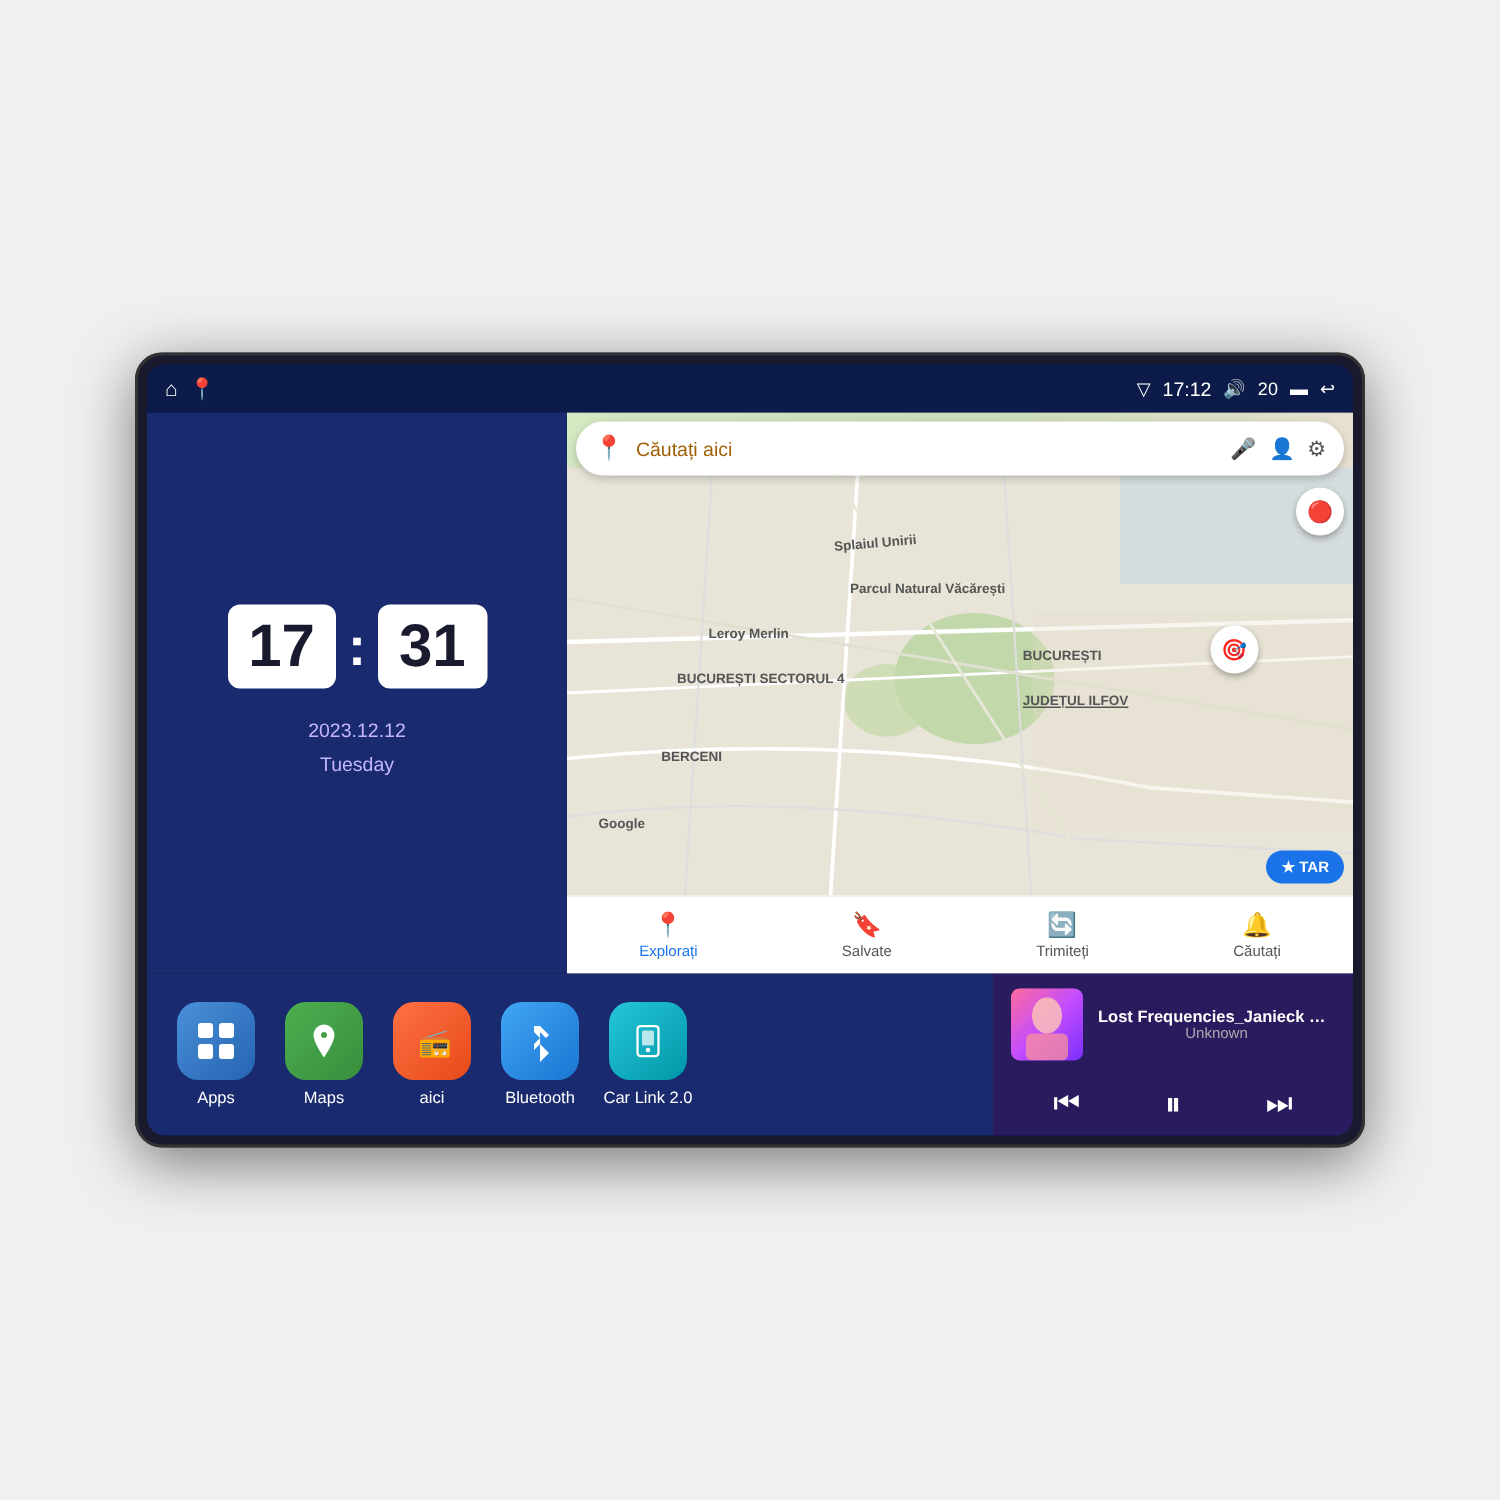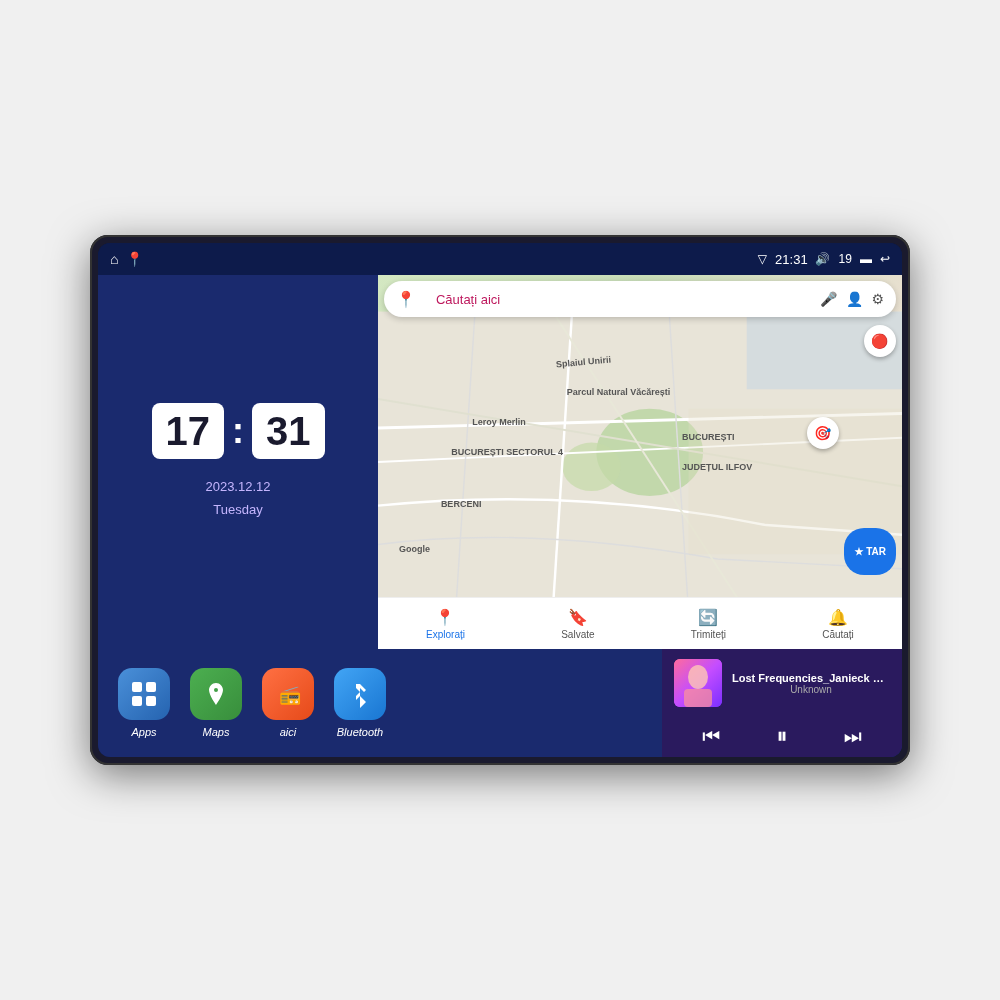--- a/index.html
+++ b/index.html
@@ -158,23 +158,22 @@
       z-index: 10;
     }
 
     .map-pin-icon {
       color: #e84040;
       font-size: 16px;
     }
 
     .map-search-text {
       flex: 1;
-      color: #be185d;
+      color: #a16207;
       font-size: 13px;
-      margin-left: 12px;
     }
 
     .map-search-actions {
       display: flex;
       gap: 8px;
       align-items: center;
     }
 
     .map-search-actions span {
       font-size: 14px;
@@ -258,21 +257,20 @@
       display: flex;
       align-items: center;
       justify-content: center;
       font-size: 24px;
     }
 
     .app-label {
       color: white;
       font-size: 11px;
       text-align: center;
-      font-style: italic;
     }
 
     .apps-icon-bg { background: linear-gradient(135deg, #4a90d9, #2563b0); }
     .maps-icon-bg { background: linear-gradient(135deg, #4caf50, #388e3c); }
     .radio-icon-bg { background: linear-gradient(135deg, #ff7043, #e64a19); }
     .bluetooth-icon-bg { background: linear-gradient(135deg, #42a5f5, #1976d2); }
     .carlink-icon-bg { background: linear-gradient(135deg, #26c6da, #0097a7); }
 
     
     .music-player {
@@ -358,23 +356,23 @@
 <div class="device-outer">
   <div class="device-screen">
 
     <div class="status-bar">
       <div class="status-left">
         <span class="status-icon">⌂</span>
         <span class="status-icon">📍</span>
       </div>
       <div class="status-right">
         <span>▽</span>
-        <span class="status-time">21:31</span>
+        <span class="status-time">17:12</span>
         <span>🔊</span>
-        <span>19</span>
+        <span>20</span>
         <span>▬</span>
         <span style="cursor:pointer;">↩</span>
       </div>
     </div>
 
     <div class="main-content">
 
       <div class="left-panel">
         <div class="clock-display">
           <div class="clock-block">17</div>
@@ -408,21 +406,21 @@
             <line x1="0" y1="90" x2="540" y2="180" stroke="#e0e0d0" stroke-width="2"></line>
             <line x1="180" y1="0" x2="380" y2="310" stroke="#e8e8d8" stroke-width="2"></line>
 
             <rect x="380" y="0" width="160" height="80" fill="#b8d0e8" opacity="0.4"></rect>
 
             <rect x="320" y="100" width="220" height="150" fill="#e4dfc8" opacity="0.3"></rect>
           </svg>
 
           <div class="map-label" style="top:8%; left:63%;">TRAPEZULUI</div>
           <div class="map-label" style="top:42%; left:58%;">BUCUREȘTI</div>
-          <div class="map-label" style="top:50%; left:58%;">JUDEȚUL ILFOV</div>
+          <div class="map-label" style="top:50%; left:58%;text-decoration:underline;">JUDEȚUL ILFOV</div>
           <div class="map-label" style="top:30%; left:36%;">Parcul Natural Văcărești</div>
           <div class="map-label" style="top:38%; left:18%;">Leroy Merlin</div>
           <div class="map-label" style="top:46%; left:14%;">BUCUREȘTI SECTORUL 4</div>
           <div class="map-label" style="top:60%; left:12%;">BERCENI</div>
           <div class="map-label" style="top:72%; left:4%;">Google</div>
           <div class="map-label" style="top:22%; left:34%; transform:rotate(-5deg);">Splaiul Unirii</div>
 
           <div class="map-search-bar">
             <span class="map-pin-icon">📍</span>
             <span class="map-search-text">Căutați aici</span>
@@ -430,21 +428,21 @@
               <span>🎤</span>
               <span>👤</span>
               <span>⚙</span>
             </div>
           </div>
 
           <div style="position:absolute; top:38%; right:12%; z-index:10;">
             <div style="width:32px;height:32px;background:white;border-radius:50%;display:flex;align-items:center;justify-content:center;box-shadow:0 2px 4px rgba(0,0,0,0.3);font-size:14px;">🎯</div>
           </div>
 
-          <div class="map-navigate-btn" style="position:absolute;right:6px;bottom:74px;z-index:10;background:#1a73e8;color:white;border-radius:20px;padding:18px 10px;font-size:10px;font-weight:bold;">★ TAR</div>
+          <div class="map-navigate-btn" style="position:absolute;right:6px;bottom:60px;z-index:10;background:#1a73e8;color:white;border-radius:20px;padding:5px 10px;font-size:10px;font-weight:bold;">★ TAR</div>
 
           <div style="position:absolute;right:6px;top:50px;z-index:10;">
             <div style="width:32px;height:32px;background:white;border-radius:50%;display:flex;align-items:center;justify-content:center;box-shadow:0 2px 4px rgba(0,0,0,0.3);font-size:14px;color:#e84040;">🔴</div>
           </div>
 
           <div class="map-bottom-bar">
             <div class="map-nav-item active">
               <span class="map-nav-icon">📍</span>
               <span>Explorați</span>
             </div>
@@ -501,20 +499,30 @@
 
         <div class="app-item">
           <div class="app-icon-circle bluetooth-icon-bg">
             <svg width="28" height="28" viewBox="0 0 28 28" fill="white">
               <path d="M14 4l6 6-6 6 6 6-6 6V16l-4 4v-4l4-4-4-4V4zm0 4v8l4-4-4-4z"></path>
             </svg>
           </div>
           <span class="app-label">Bluetooth</span>
         </div>
 
+        <div class="app-item">
+          <div class="app-icon-circle carlink-icon-bg">
+            <svg width="28" height="28" viewBox="0 0 28 28" fill="white">
+              <rect x="7" y="4" width="14" height="20" rx="2" stroke="white" stroke-width="1.5" fill="none"></rect>
+              <rect x="10" y="7" width="8" height="10" rx="1" fill="white" opacity="0.7"></rect>
+              <circle cx="14" cy="20" r="1.5" fill="white"></circle>
+            </svg>
+          </div>
+          <span class="app-label">Car Link 2.0</span>
+        </div>
 
       </div>
 
       <div class="music-player">
         <div class="music-info">
           <div class="music-thumb">
             <svg width="48" height="48" viewBox="0 0 48 48">
               <defs>
                 <linearGradient id="thumbGrad" x1="0%" y1="0%" x2="100%" y2="100%">
                   <stop offset="0%" style="stop-color:#ff6b9d"></stop>

